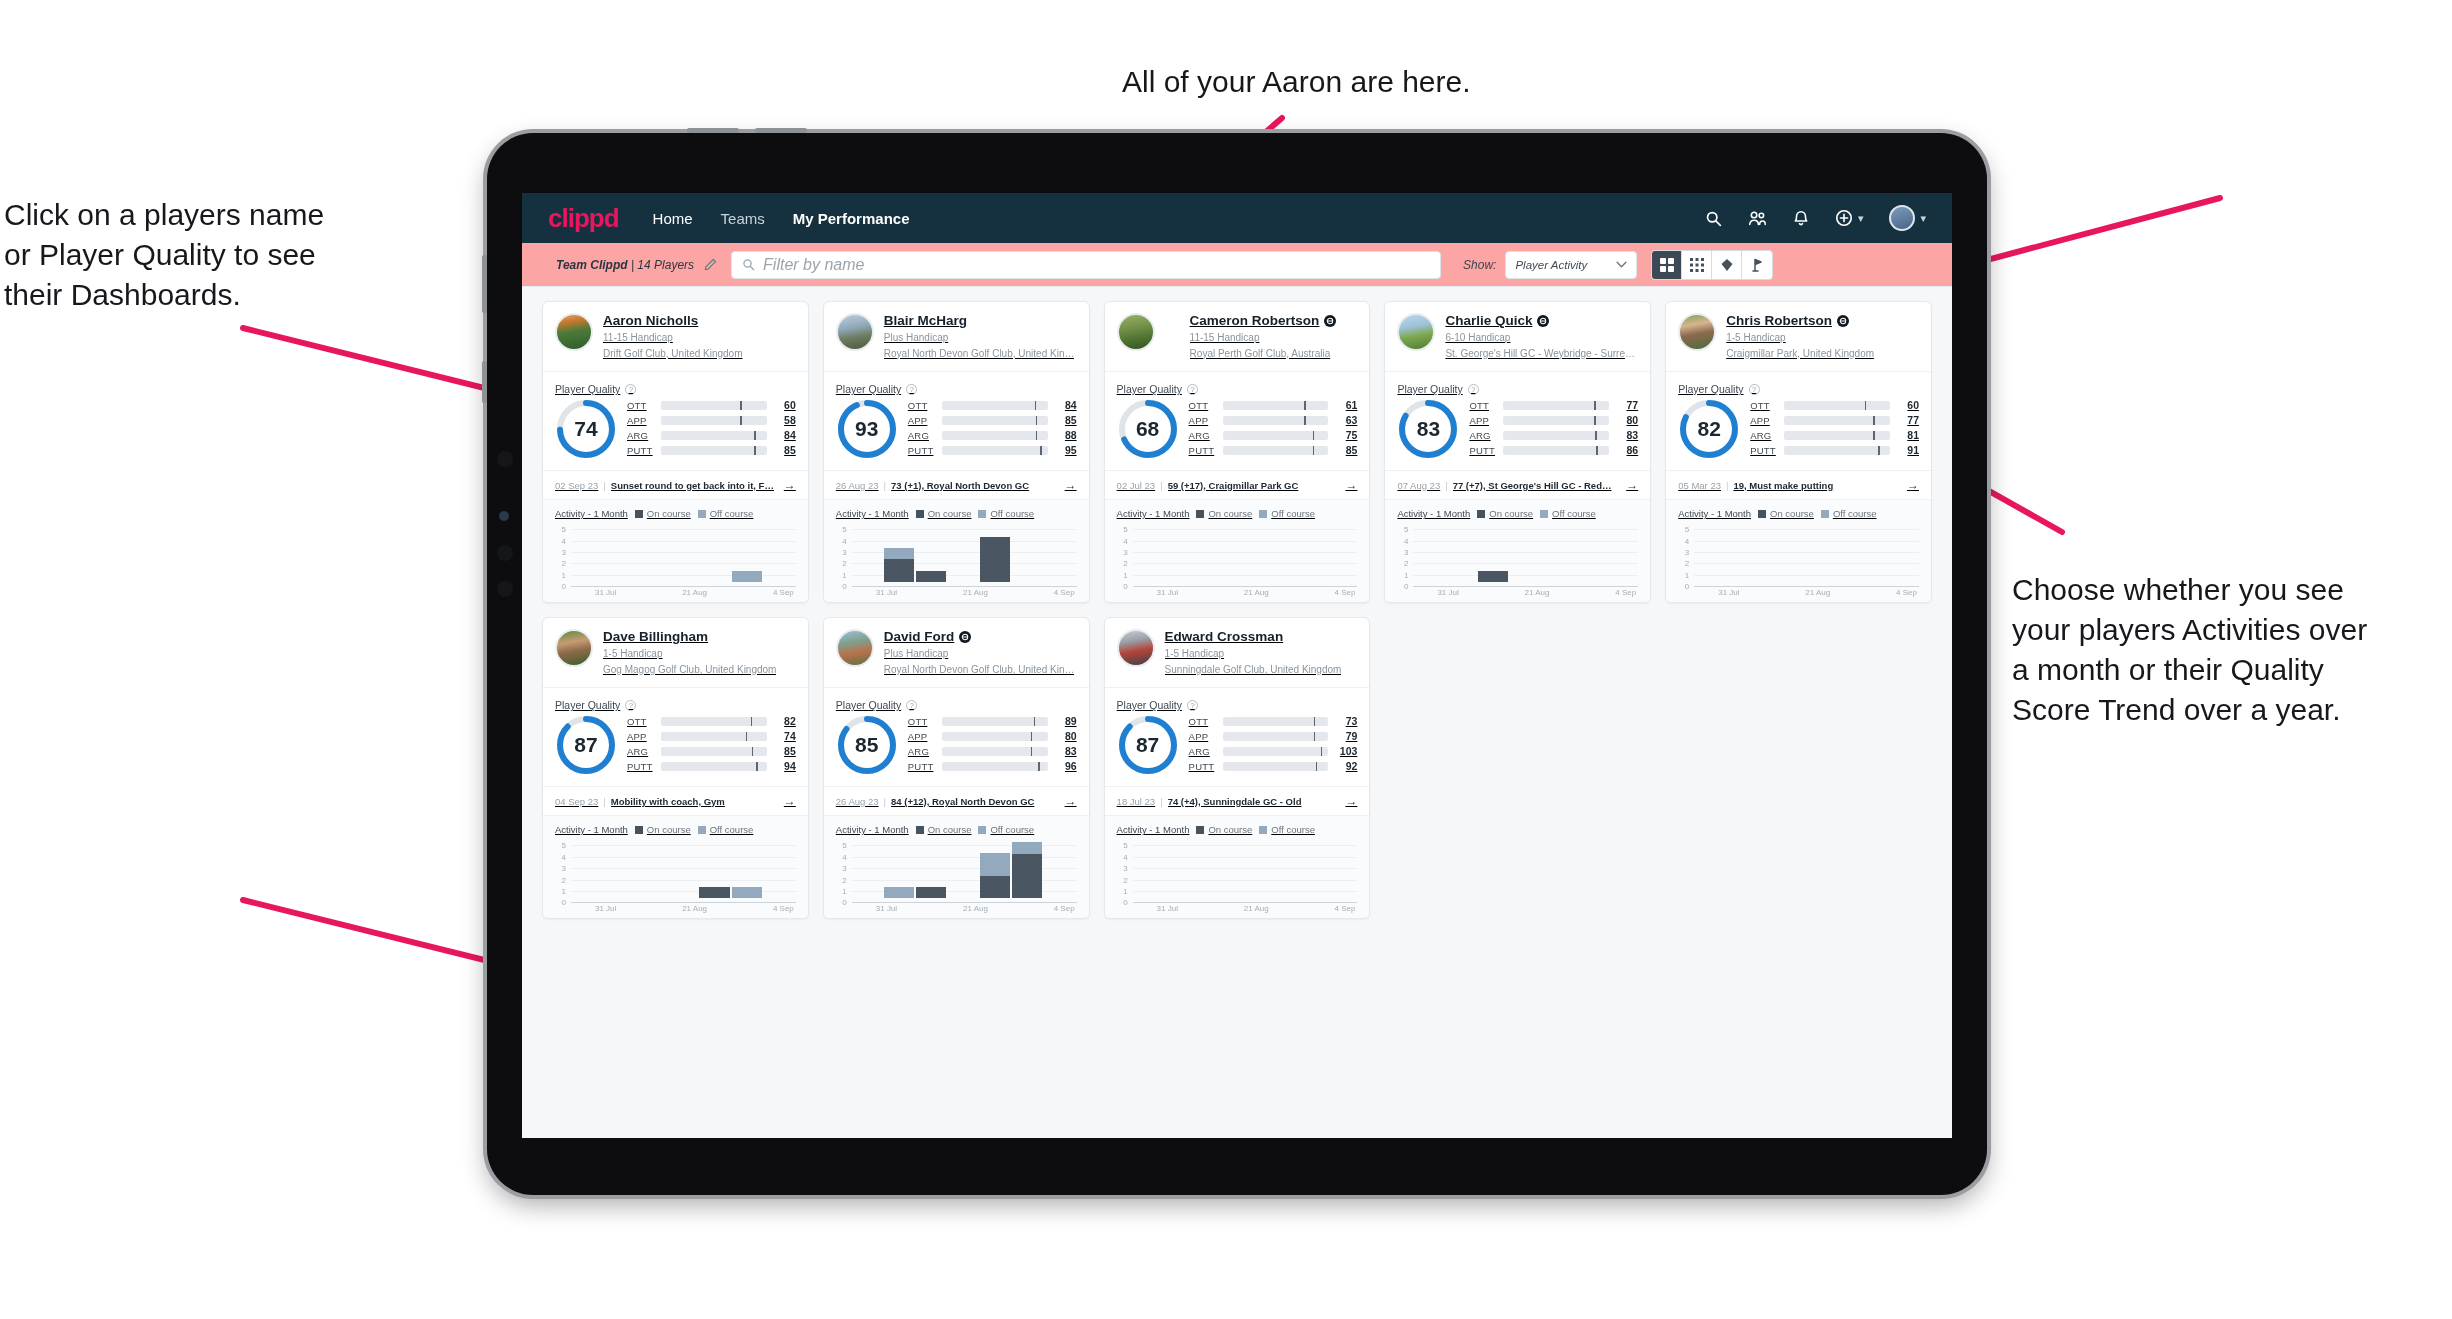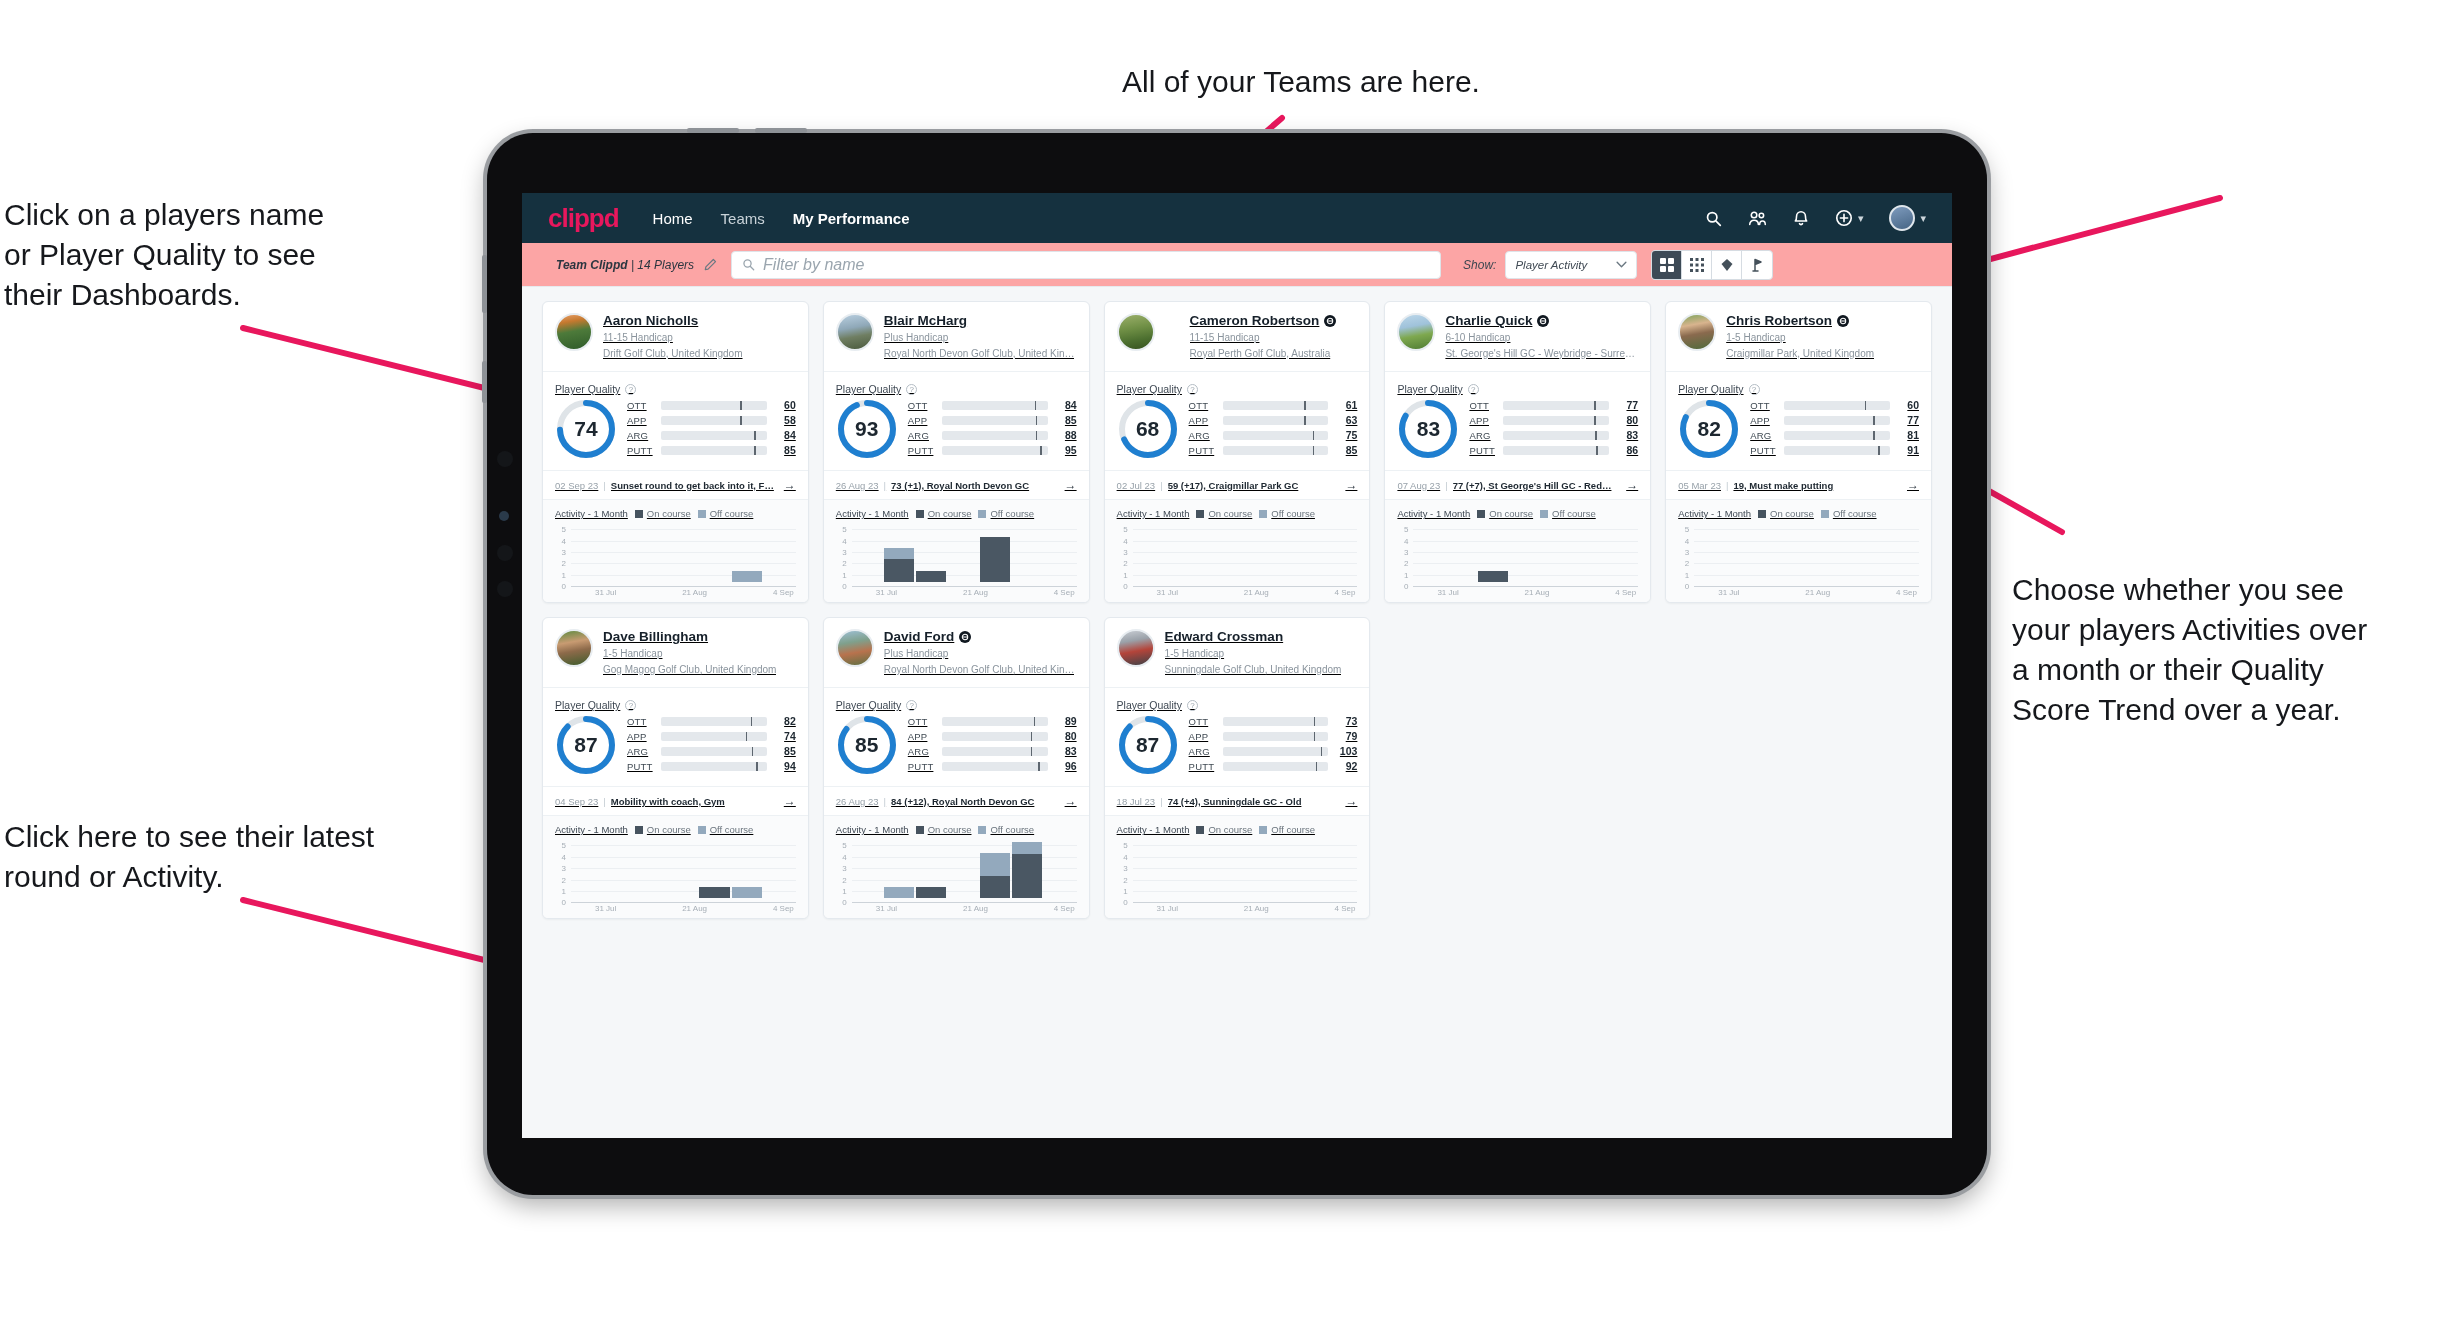--- a/index.html
+++ b/index.html
@@ -216,21 +216,21 @@
   .xlbls {
     position: absolute; left: 16px; right: 2px; bottom: -4px;
     display: flex; justify-content: space-between; font-size: 8px; color: #a6aeb6; padding-left: 24px;
   }
 </style>
 </head>
 <body>
 
 <div id="stage">
 
-  <div class="anno" style="left:1122px; top:62px;">All of your Teams are here.</div>
+  <div class="anno" style="left:1122px; top:62px;">All of your Aaron are here.</div>
   <svg class="anno-arrow" style="left:1110px; top:110px;" width="180" height="150" viewBox="0 0 180 150">
     <path d="M172 8 L30 130" stroke="#e8175d" stroke-width="6" fill="none" stroke-linecap="round"></path>
     <path d="M30 130 L62 124 M30 130 L36 98" stroke="#e8175d" stroke-width="6" fill="none" stroke-linecap="round"></path>
   </svg>
 
   <svg class="anno-arrow" style="left:1790px; top:190px;" width="440" height="130" viewBox="0 0 440 130">
     <path d="M430 8 L24 116" stroke="#e8175d" stroke-width="6" fill="none" stroke-linecap="round"></path>
     <path d="M24 116 L60 118 M24 116 L44 88" stroke="#e8175d" stroke-width="6" fill="none" stroke-linecap="round"></path>
   </svg>
 
@@ -244,22 +244,20 @@
 
   <div class="anno" style="left:2012px; top:570px;">Choose whether you see
 your players Activities over
 a month or their Quality
 Score Trend over a year.</div>
   <svg class="anno-arrow" style="left:1690px; top:320px;" width="380" height="220" viewBox="0 0 380 220">
     <path d="M372 212 L20 14" stroke="#e8175d" stroke-width="6" fill="none" stroke-linecap="round"></path>
     <path d="M20 14 L54 20 M20 14 L26 48" stroke="#e8175d" stroke-width="6" fill="none" stroke-linecap="round"></path>
   </svg>
 
-  <div class="anno" style="left:4px; top:817px;">Click here to see their latest
-round or Activity.</div>
   <svg class="anno-arrow" style="left:235px; top:892px;" width="450" height="130" viewBox="0 0 450 130">
     <path d="M8 8 L426 112" stroke="#e8175d" stroke-width="6" fill="none" stroke-linecap="round"></path>
     <path d="M426 112 L392 116 M426 112 L404 84" stroke="#e8175d" stroke-width="6" fill="none" stroke-linecap="round"></path>
   </svg>
 
   <div id="tablet">
     <div class="tab-btn" style="left:200px; top:-5px; width:52px; height:5px;"></div>
     <div class="tab-btn" style="left:268px; top:-5px; width:52px; height:5px;"></div>
     <div class="tab-btn" style="left:-5px; top:122px; width:5px; height:58px;"></div>
     <div class="tab-btn" style="left:-5px; top:228px; width:5px; height:42px;"></div>

